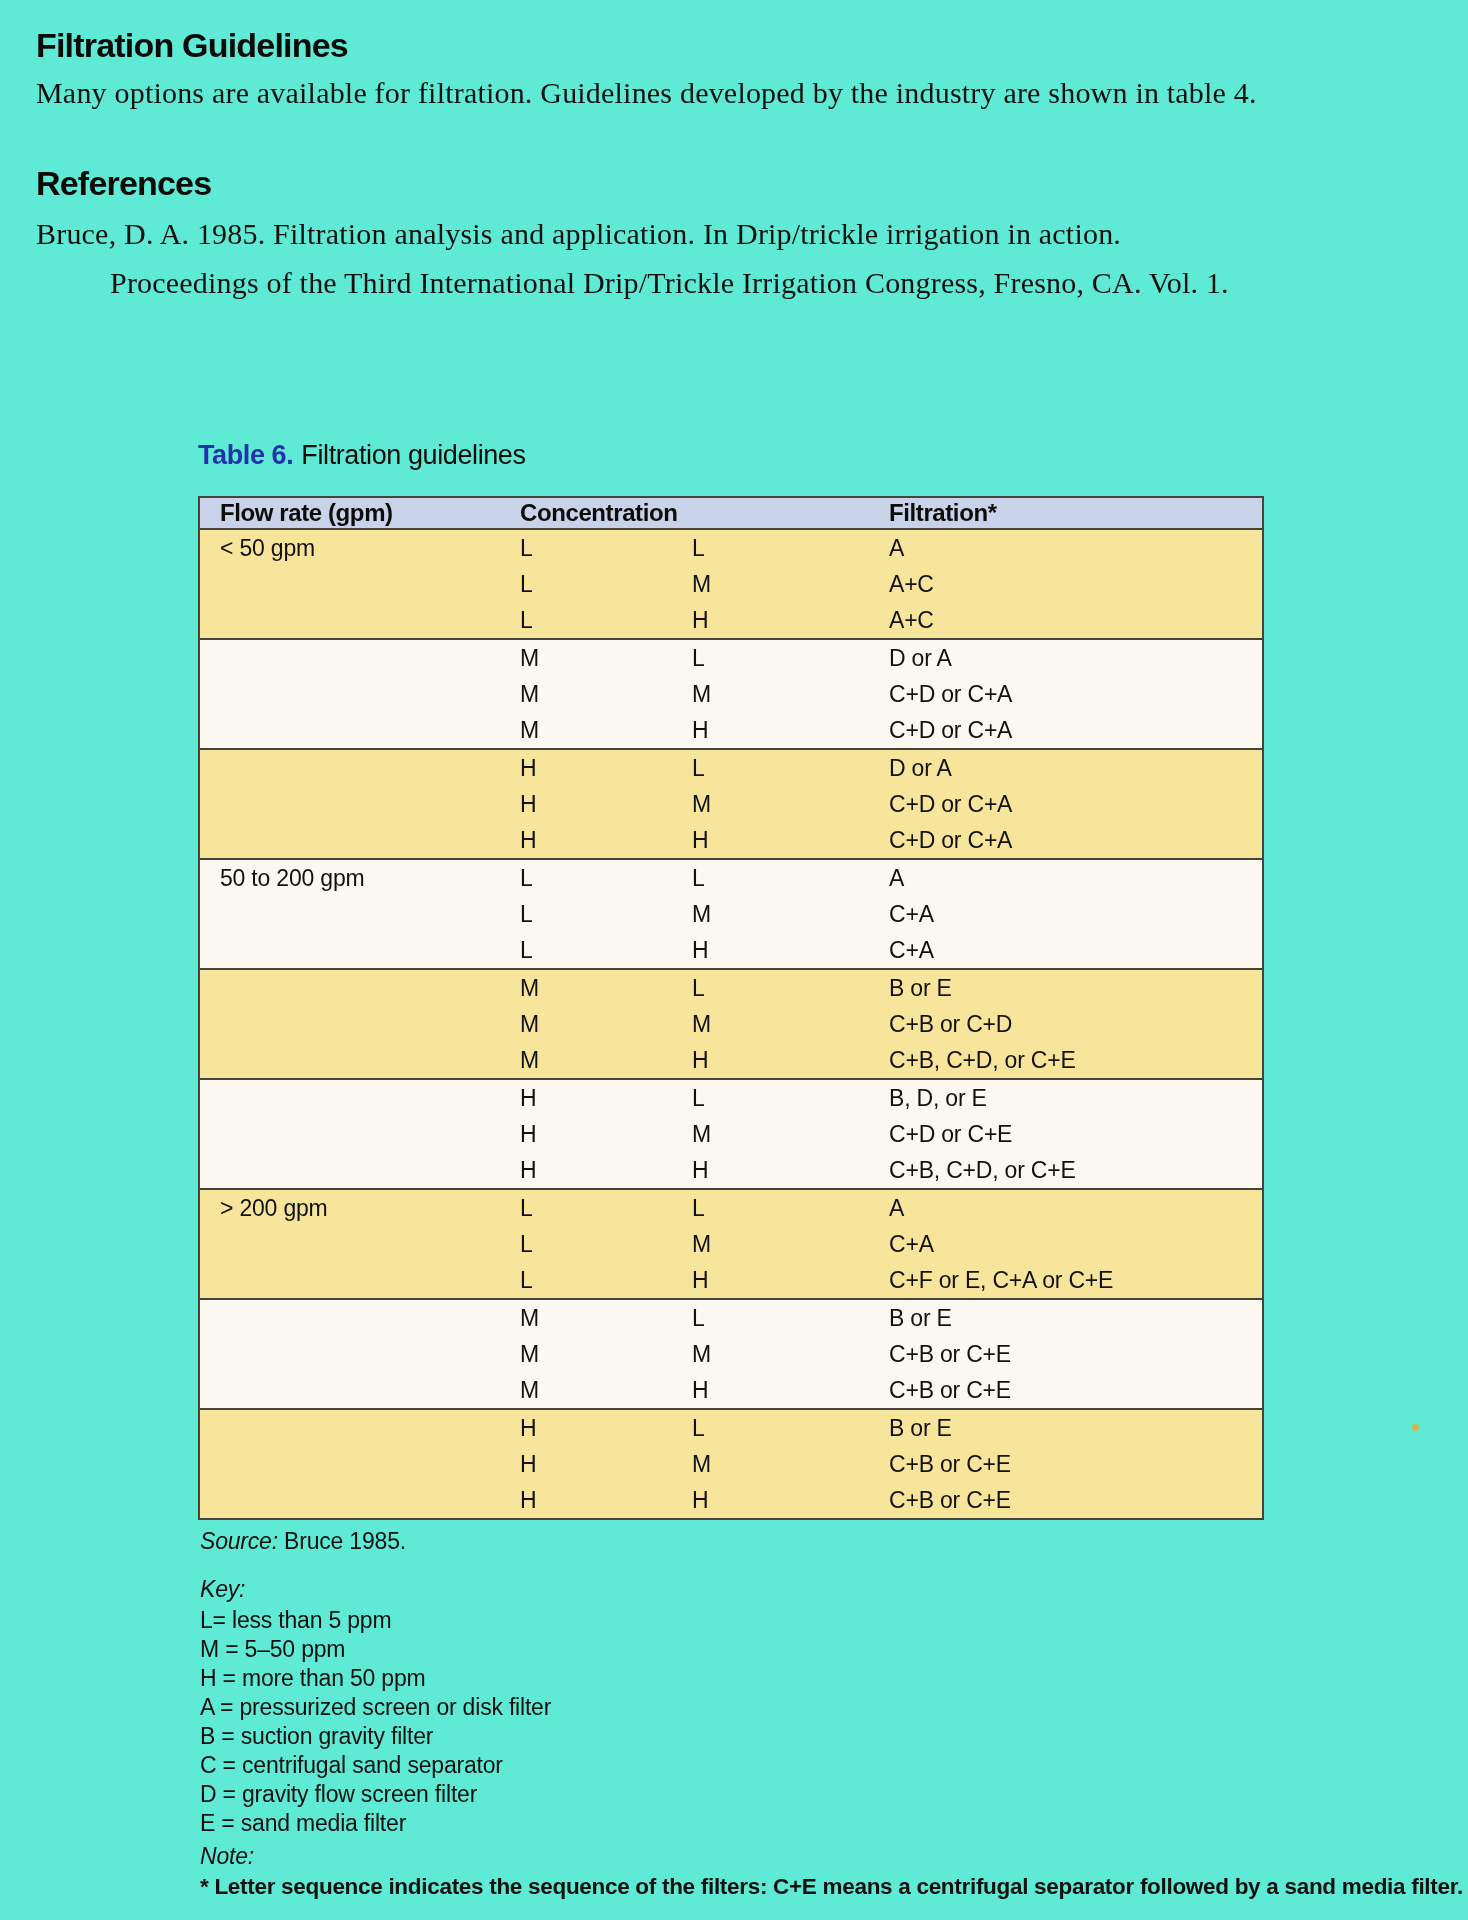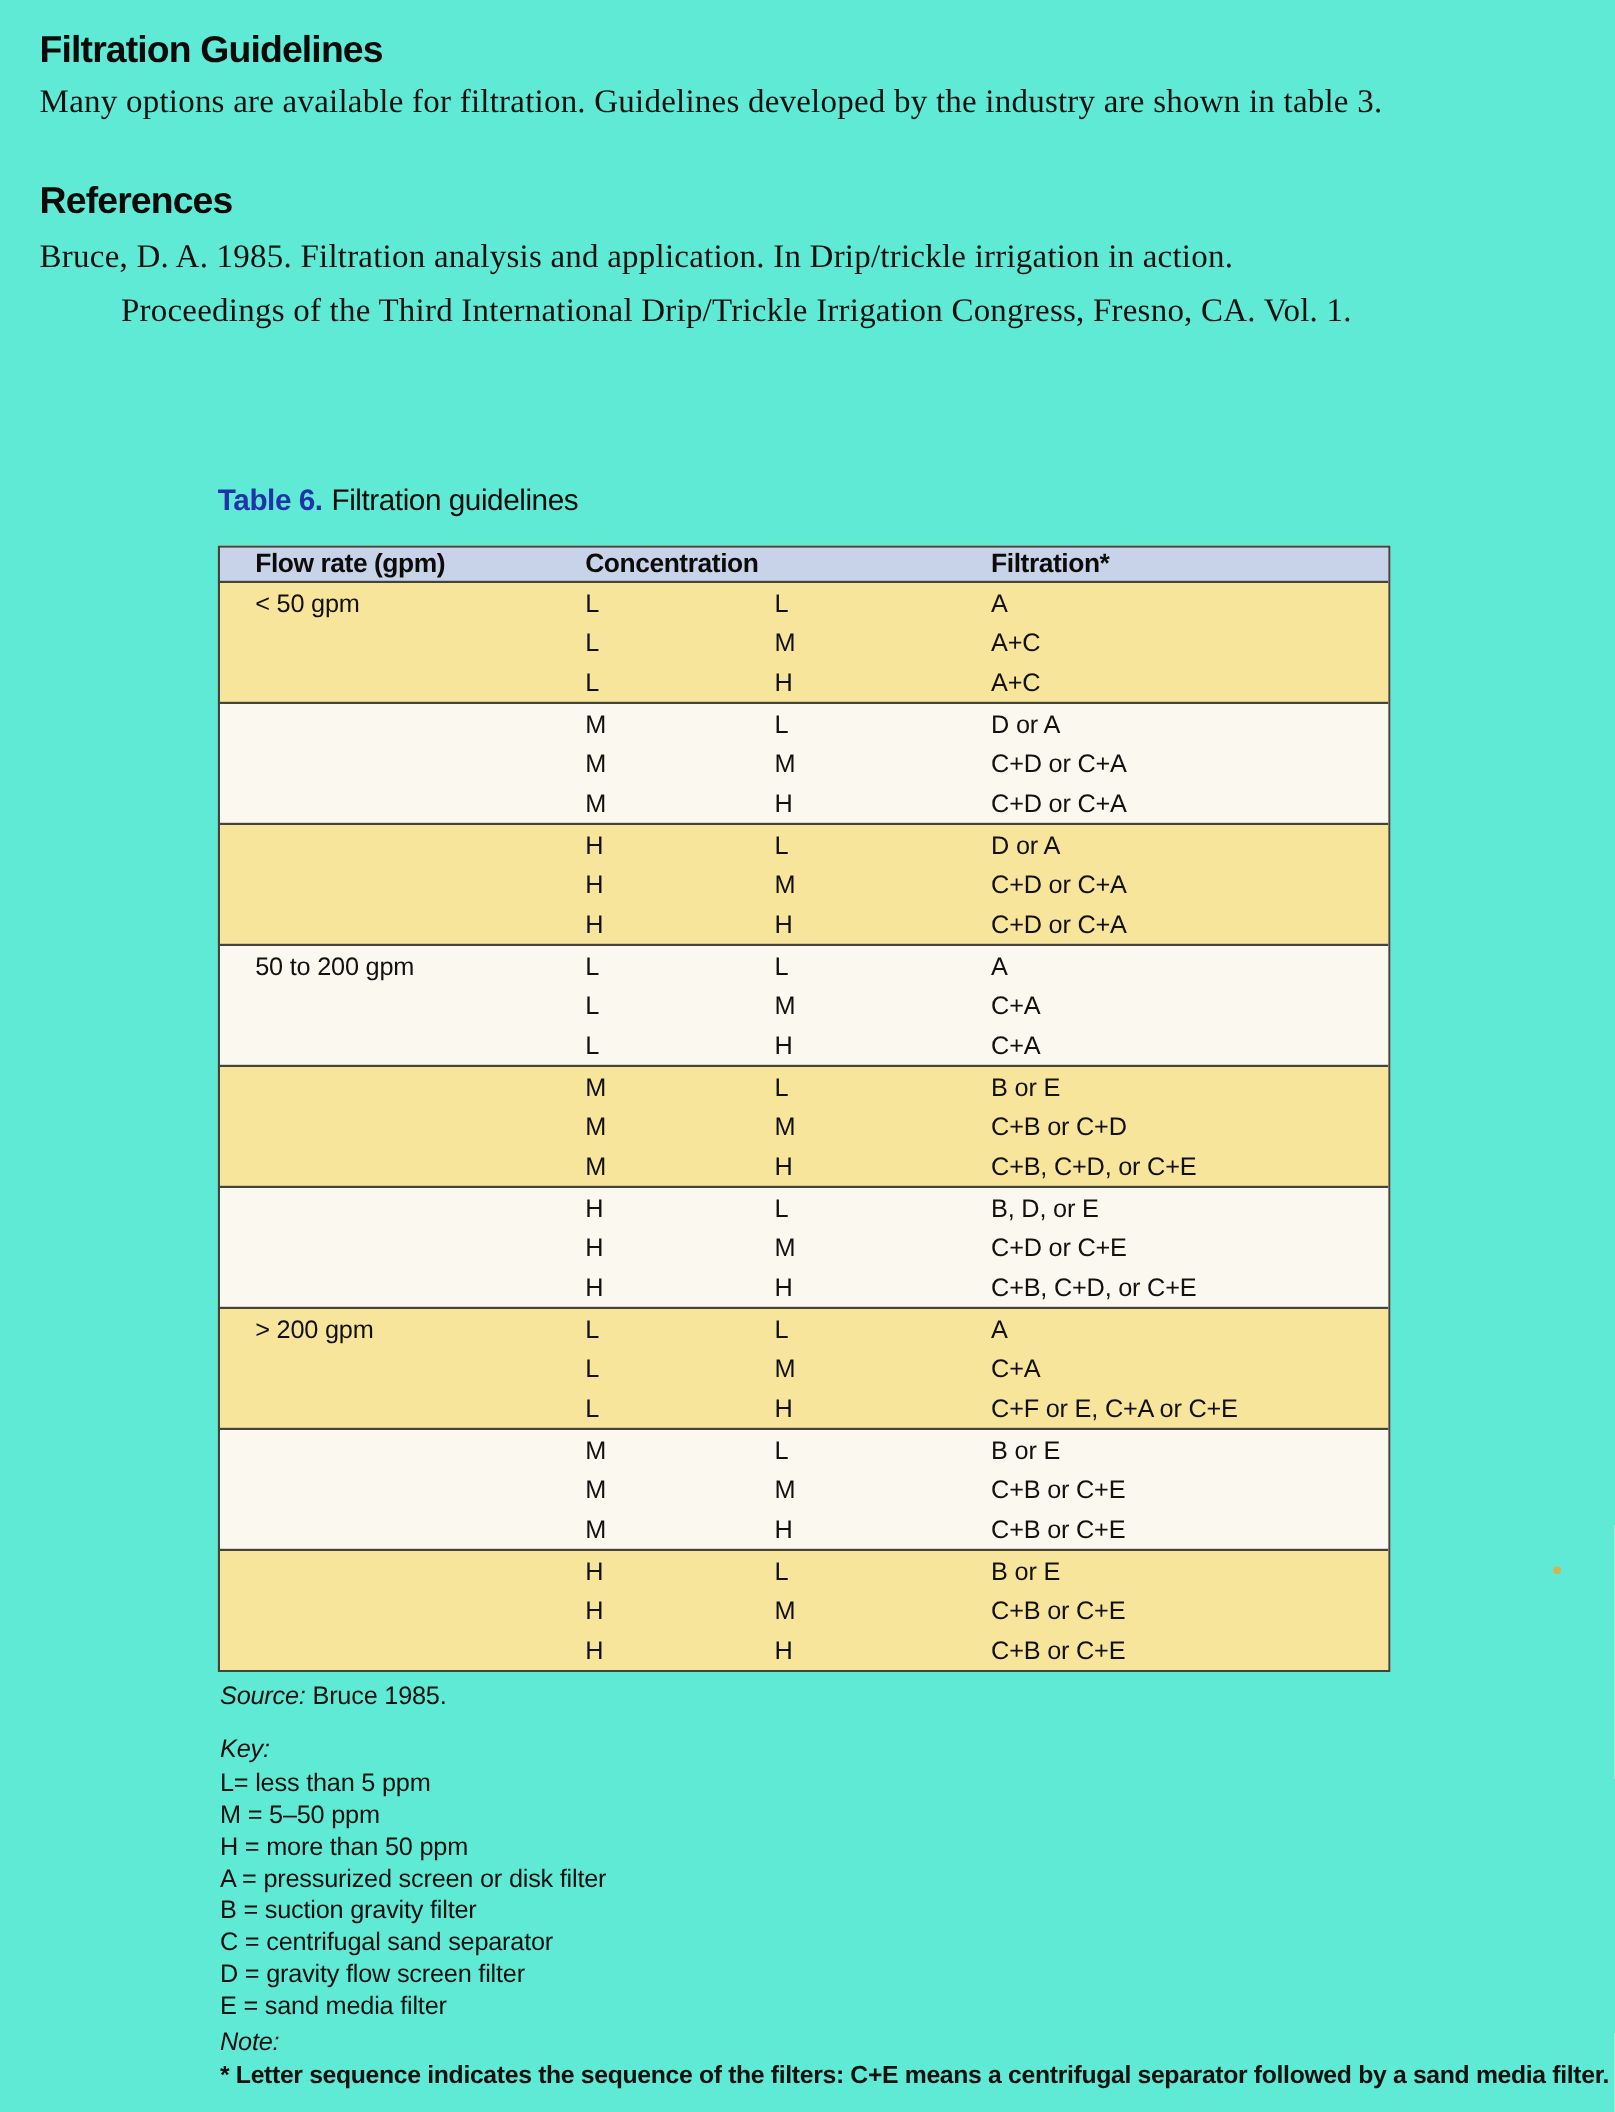--- a/index.html
+++ b/index.html
@@ -21,21 +21,21 @@
   #section-heading-references { top:164px; }
   #reference-line-1 { left:36px; top:217px; }
   #reference-line-2 { left:110px; top:266px; }
 
   .table-block { position:absolute; left:198px; top:440px; width:1066px; }
   .table-title { font-size:27px; letter-spacing:-0.4px; margin-bottom:25px; }
   .table-title .tlabel { font-weight:700; color:#2233aa; margin-right:8px; }
   .table-title .ttext { font-weight:400; color:#0e0d0b; }
 
   .dtable { border:2px solid #45433d; width:1066px; background:#fbf9ef; }
-  .hrow1, .hrow2, .trow { display:grid; padding-left:32px; align-items:center; }
+  .hrow1, .hrow2, .trow { display:grid; padding-left:20px; align-items:center; }
   .hrow1 { grid-template-columns:300px 369px auto; height:32px;
            background:#c8d2e8; border-bottom:2px solid #45433d; }
   .hrow2 { grid-template-columns:300px 172px 197px auto; height:35px;
            background:#c8d2e8; border-bottom:2px solid #45433d; }
   .hcell { font-weight:700; font-size:24px; letter-spacing:-0.4px; color:#0d0c0a; }
   .band-yellow { background:#f8e59c; }
   .band-white  { background:#fbf9ef; }
   .band { border-bottom:2px solid #45433d; }
   .band:last-child { border-bottom:none; }
   .trow { grid-template-columns:300px 172px 197px auto; height:36px; }
@@ -57,21 +57,21 @@
   .artifact-dot { position:absolute; left:1412px; top:1424px; width:7px; height:7px;
                   border-radius:50%; background:#e8a838; opacity:0.85; }
 </style>
 </head>
 <body>
 
 <div class="page">
 
   <div id="section-heading-filtration" class="heading">Filtration Guidelines</div>
 
-  <div id="intro-paragraph" class="serif">Many options are available for filtration. Guidelines developed by the industry are shown in table 3.</div>
+  <div id="intro-paragraph" class="serif">Many options are available for filtration. Guidelines developed by the industry are shown in table 4.</div>
 
   <div id="section-heading-references" class="heading">References</div>
 
   <div id="reference-line-1" class="serif">Bruce, D. A. 1985. Filtration analysis and application. In Drip/trickle irrigation in action.</div>
 
   <div id="reference-line-2" class="serif">Proceedings of the Third International Drip/Trickle Irrigation Congress, Fresno, CA. Vol. 1.</div>
 
   <div class="table-block">
     <div class="table-title">
       <span class="tlabel">Table 6.</span><span class="ttext">Filtration guidelines</span>

